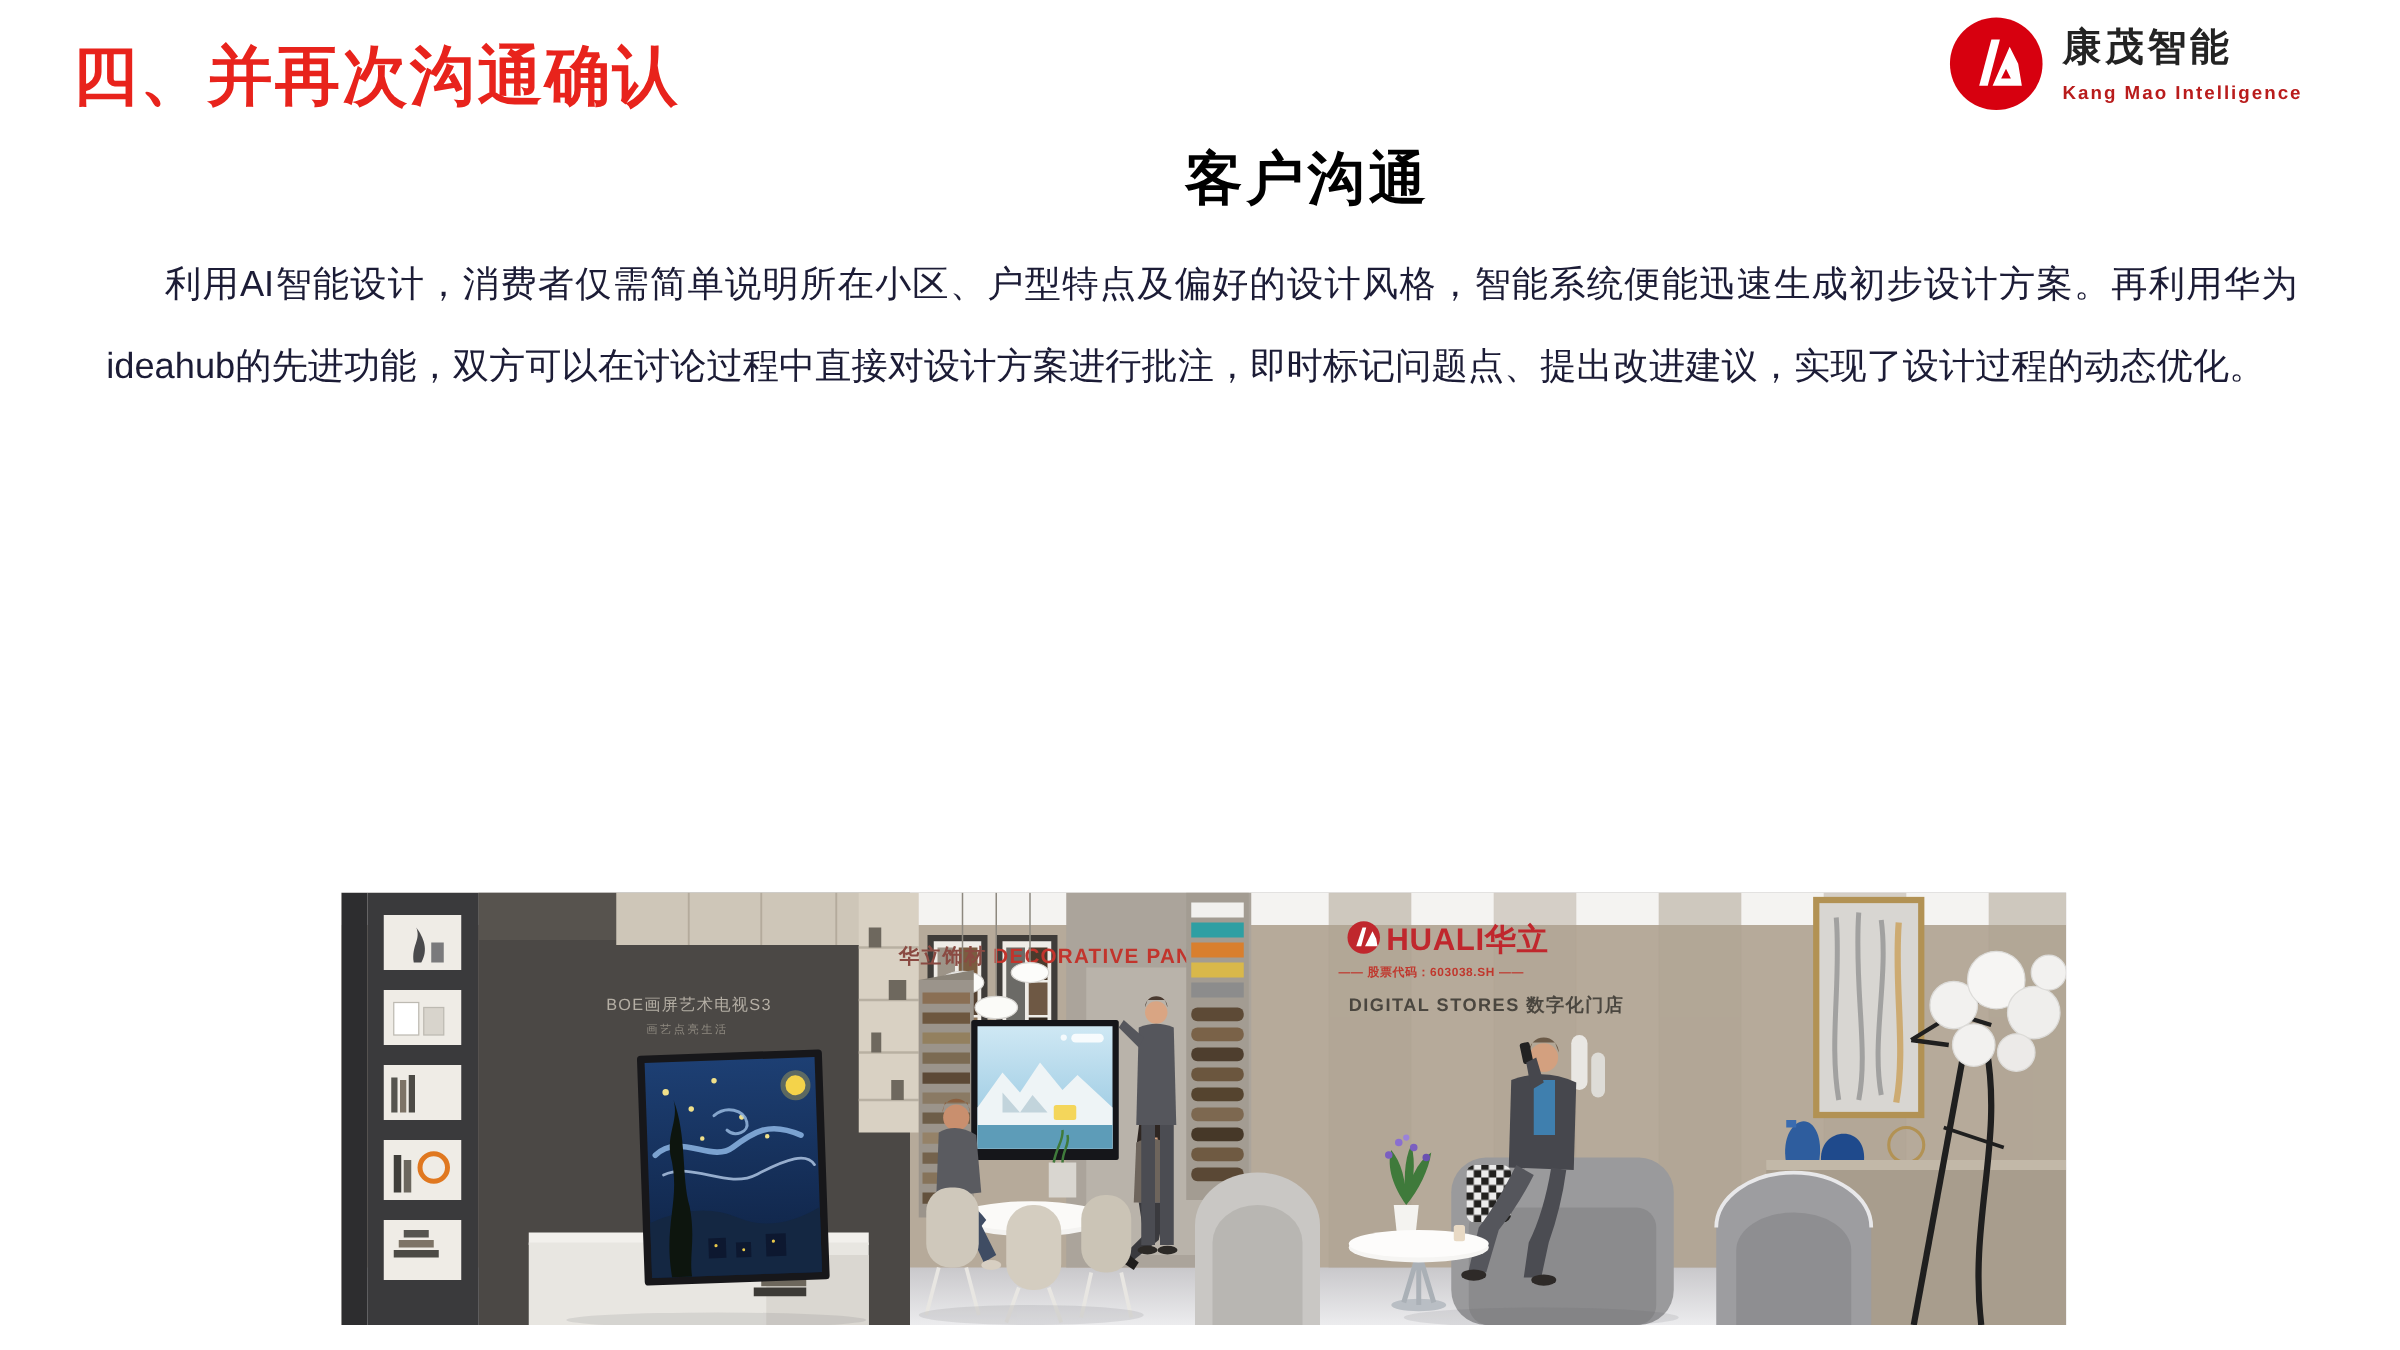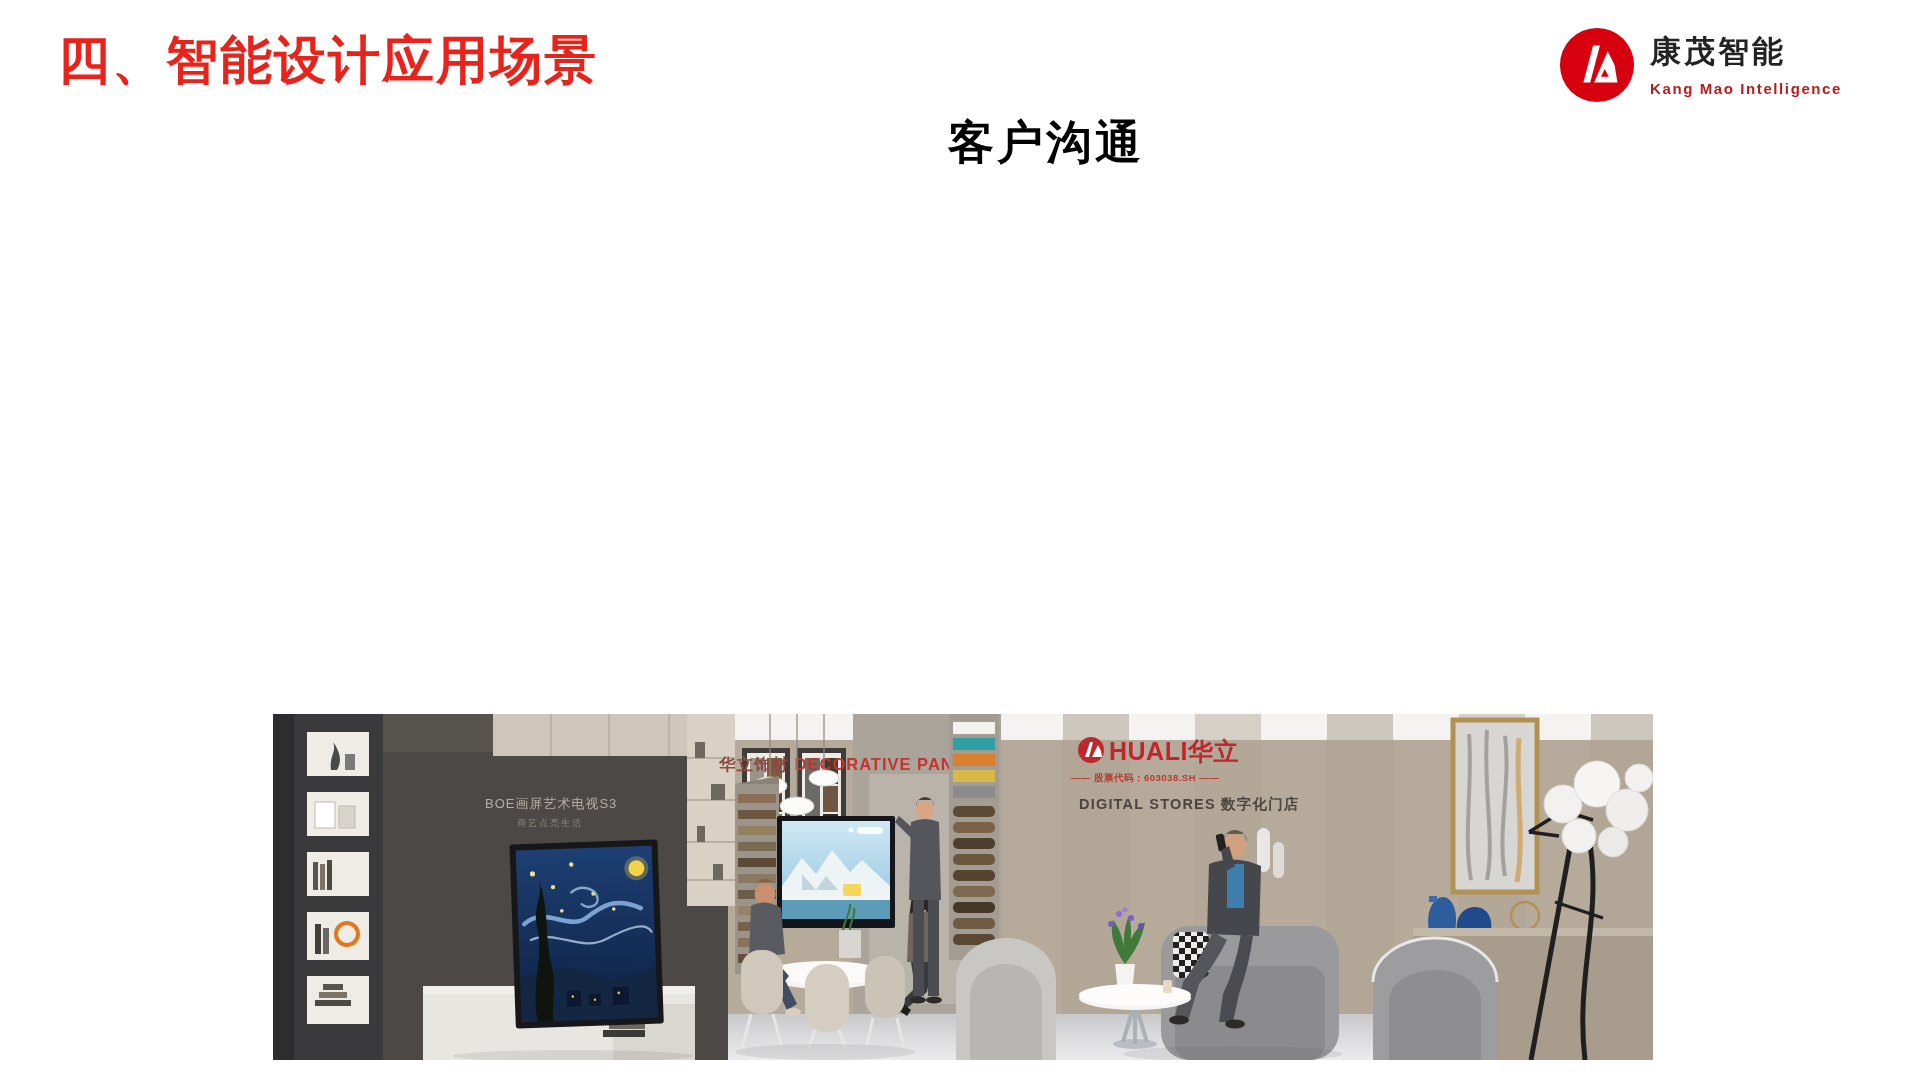--- a/index.html
+++ b/index.html
@@ -4,21 +4,21 @@
 <style>
   html,body{margin:0;padding:0;}
   body{
     width:1920px;height:1080px;position:relative;background:#ffffff;
     font-family:"Liberation Sans","DejaVu Sans",sans-serif;overflow:hidden;
   }
   .slide-title{
     position:absolute;left:58px;top:26px;
     font-size:52px;font-weight:bold;color:#e8231c;letter-spacing:2px;
   }
-  .brand{position:absolute;right:78px;top:26px;display:flex;align-items:center;}
+  .brand{position:absolute;right:78px;top:12px;display:flex;align-items:center;}
   .brand-mark{width:78px;height:78px;}
   .brand-text{margin-left:14px;display:flex;flex-direction:column;justify-content:center;}
   .brand-cn{font-size:31px;font-weight:bold;color:#232323;letter-spacing:3px;line-height:36px;}
   .brand-en{font-size:15px;color:#b91c1c;letter-spacing:1.6px;margin-top:10px;font-weight:bold;}
   .page-heading{
     position:absolute;left:948px;top:112px;
     font-size:46px;font-weight:bold;color:#000000;letter-spacing:3px;
   }
   .body-text{
     position:absolute;left:85px;top:196px;width:1753px;
@@ -27,37 +27,38 @@
   .body-text p{margin:0;text-indent:47px;}
   .photo{
     position:absolute;left:273px;top:714px;width:1380px;height:346px;
     background:#cfcfd2;overflow:hidden;
   }
   .photo svg{display:block;width:100%;height:100%;}
 </style>
 </head>
 <body>
 
-<div class="slide-title">四、智能设计应用场景</div>
+<div class="slide-title">四、并再次沟通确认</div>
 
 <div class="brand">
   <svg class="brand-mark" viewBox="0 0 80 80">
     <circle cx="40" cy="40" r="38" fill="#d7000f"></circle>
     <path d="M26 58 L36 20 L43 20 L33 58 Z" fill="#ffffff"></path>
     <path d="M37 58 L51 26 L58 40 L61 58 Z M48 44 L52 52 L44 52 Z" fill="#ffffff" fill-rule="evenodd"></path>
   </svg>
   <div class="brand-text">
     <div class="brand-cn">康茂智能</div>
     <div class="brand-en">Kang Mao Intelligence</div>
   </div>
 </div>
 
 <div class="page-heading">客户沟通</div>
 
 <div class="body-text">
+  <p>利用AI智能设计，消费者仅需简单说明所在小区、户型特点及偏好的设计风格，智能系统便能迅速生成初步设计方案。再利用华为ideahub的先进功能，双方可以在讨论过程中直接对设计方案进行批注，即时标记问题点、提出改进建议，实现了设计过程的动态优化。</p>
 </div>
 
 <div class="photo">
 <svg viewBox="0 0 1380 346" preserveAspectRatio="none">
   <defs>
     <linearGradient id="floorG" x1="0" y1="0" x2="0" y2="1">
       <stop offset="0" stop-color="#c9c8cb"></stop>
           <stop offset="1" stop-color="#ececee"></stop>
     </linearGradient>
     <linearGradient id="nightG" x1="0" y1="0" x2="0" y2="1">

